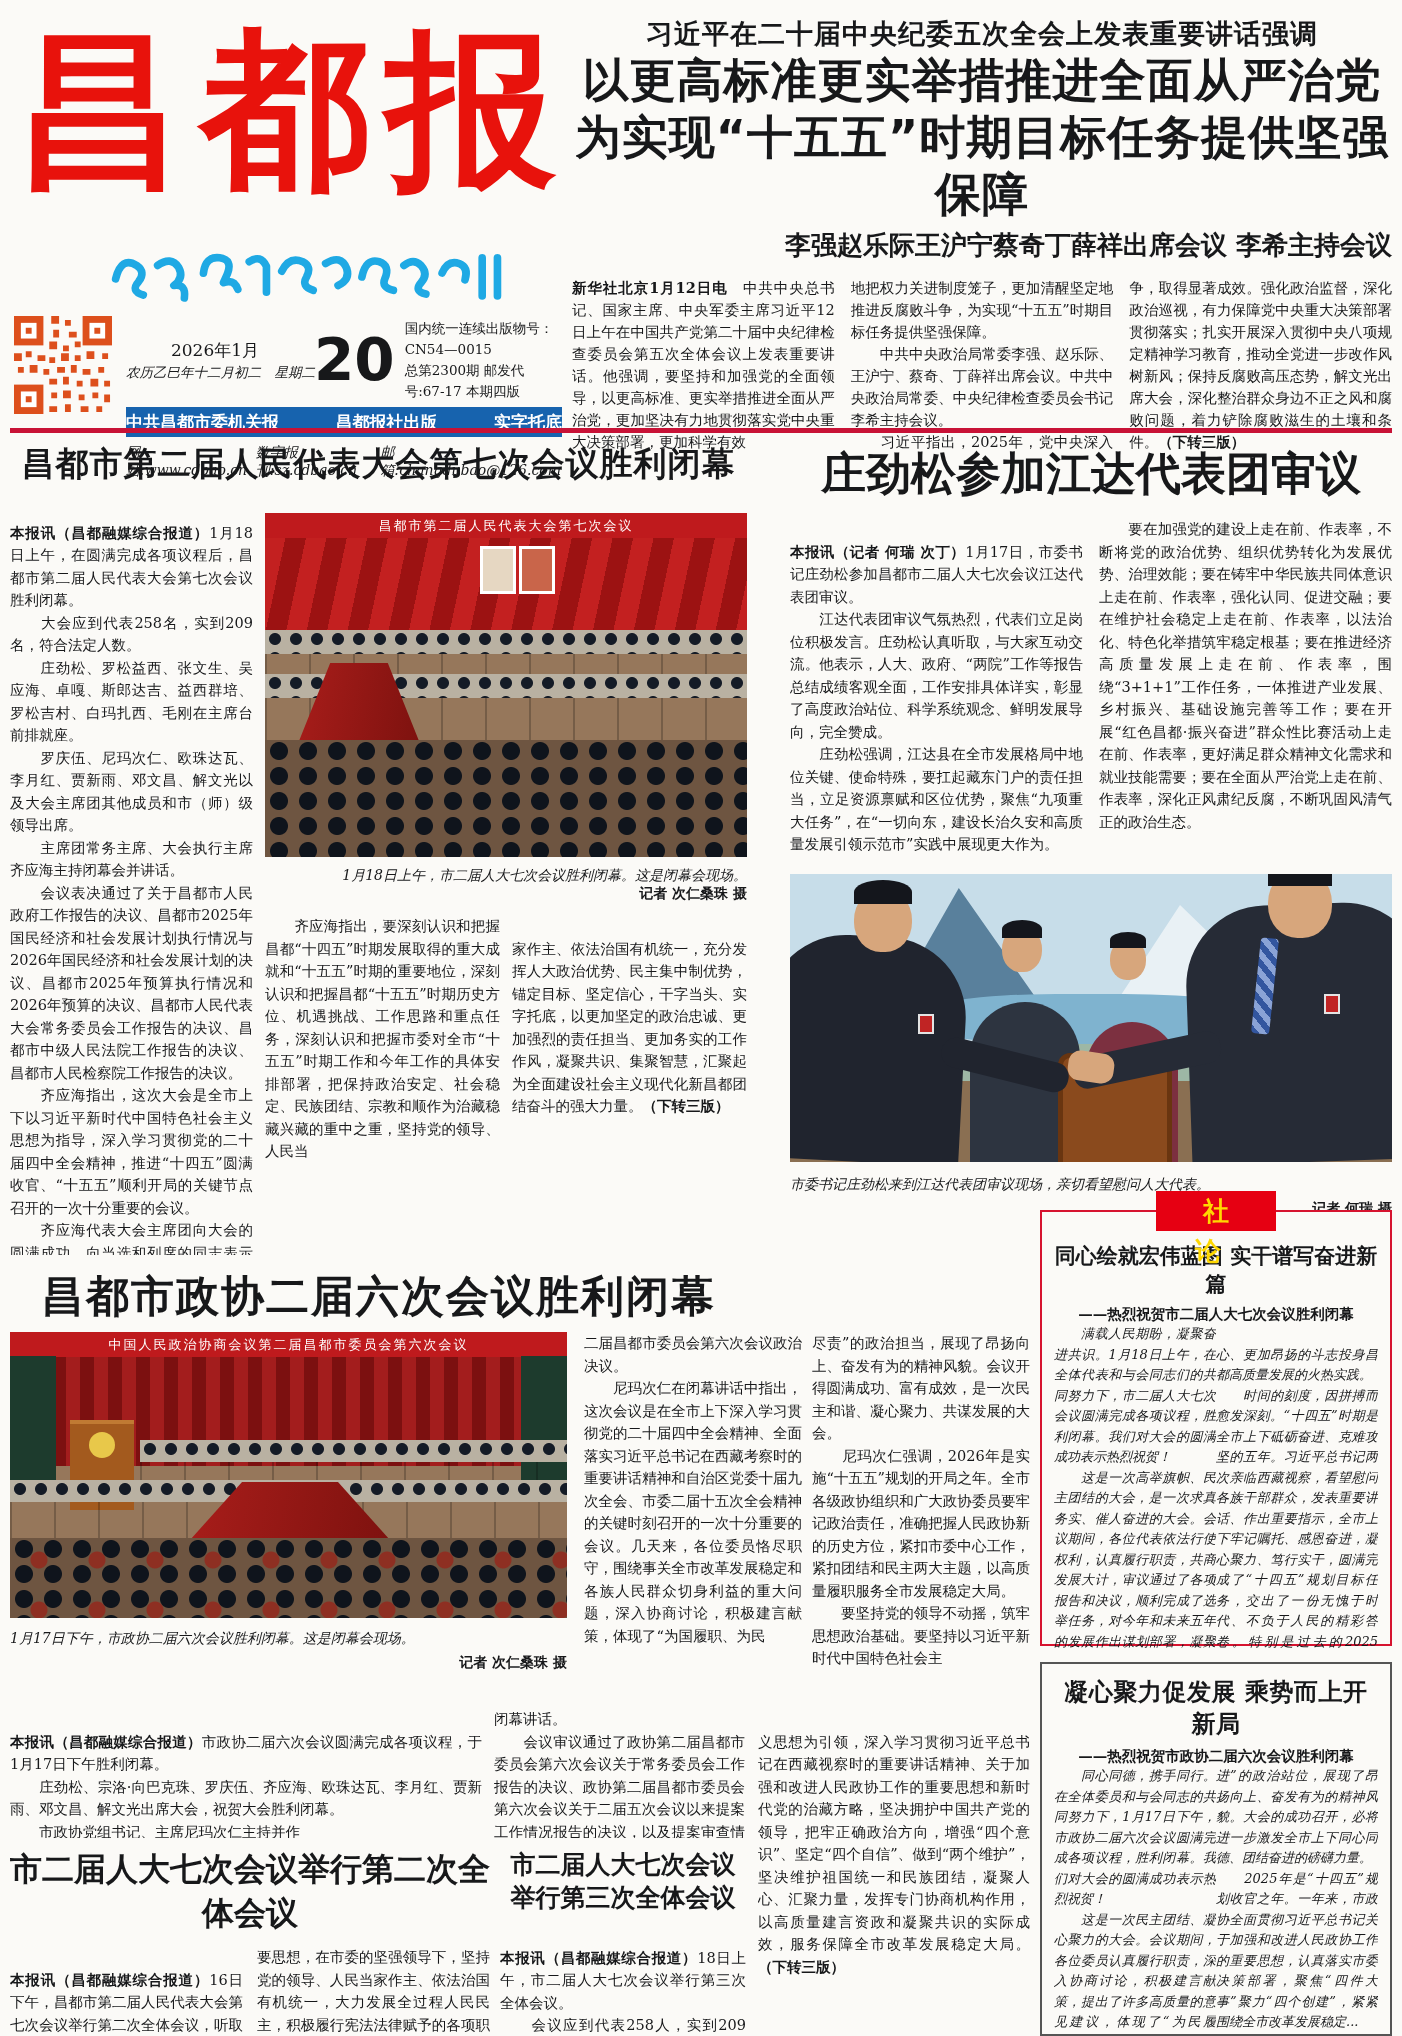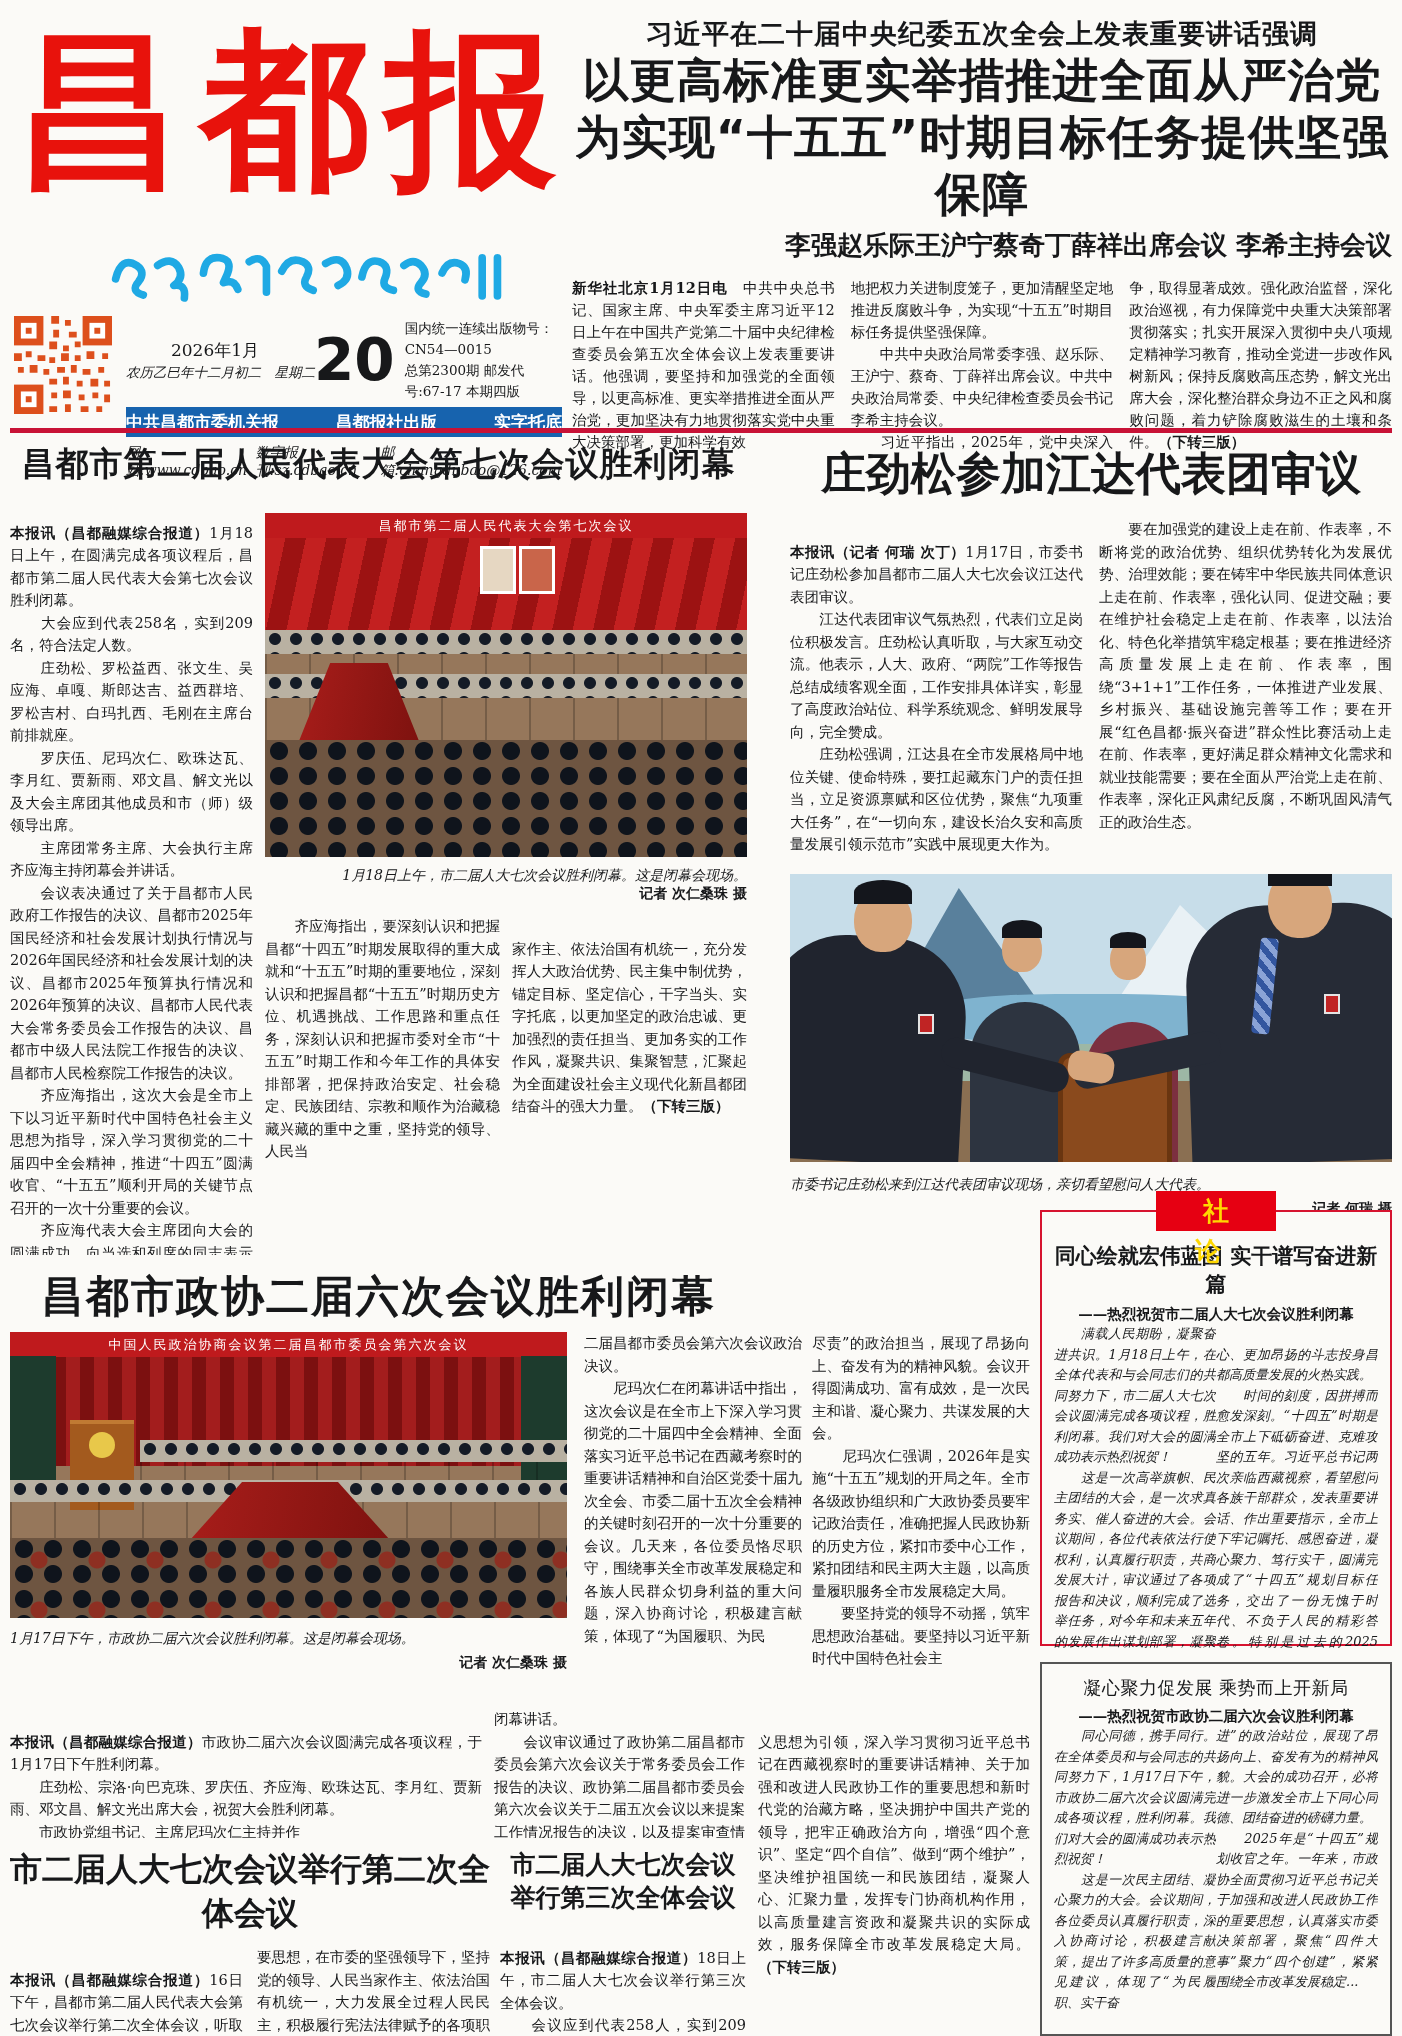--- a/index.html
+++ b/index.html
@@ -76,21 +76,21 @@
   
   .edbox{border:2.5px solid #d6132f;background:#fbfaf7;}
   .edtag{position:absolute;left:50%;transform:translateX(-50%);top:-21px;width:120px;height:40px;background:#e60012;
      color:#ffd800;font-size:26px;font-weight:900;letter-spacing:16px;text-align:center;line-height:40px;
      text-indent:16px;font-family:"DejaVu Sans",sans-serif;}
   .edtitle{font-size:21px;font-weight:900;text-align:center;font-family:"DejaVu Sans",sans-serif;}
   .edsub{font-size:14.5px;font-weight:bold;text-align:center;margin-top:7px;}
   .edcols{display:flex;gap:0;}
   .edcol{flex:1;font-size:13px;line-height:20.5px;font-style:italic;}
   .edbox2{border:2px solid #555;background:#fbfaf7;}
-  .edtitle2{font-size:18px;font-weight:400;text-align:center;font-family:"DejaVu Sans",sans-serif;letter-spacing:0.5px;}
+  .edtitle2{font-size:24px;font-weight:700;text-align:center;font-family:"DejaVu Sans",sans-serif;letter-spacing:0.5px;}
 </style>
 </head>
 <body>
 
 <div class="page">
 
   <div class="abs" style="left:0;top:0;width:562px;height:415px;">
     <div class="brand-title">昌都报</div>
 
     <svg class="tibetan" viewBox="0 0 440 64" fill="none" stroke="#1fa9e4" stroke-width="8" stroke-linecap="round" stroke-linejoin="round">

